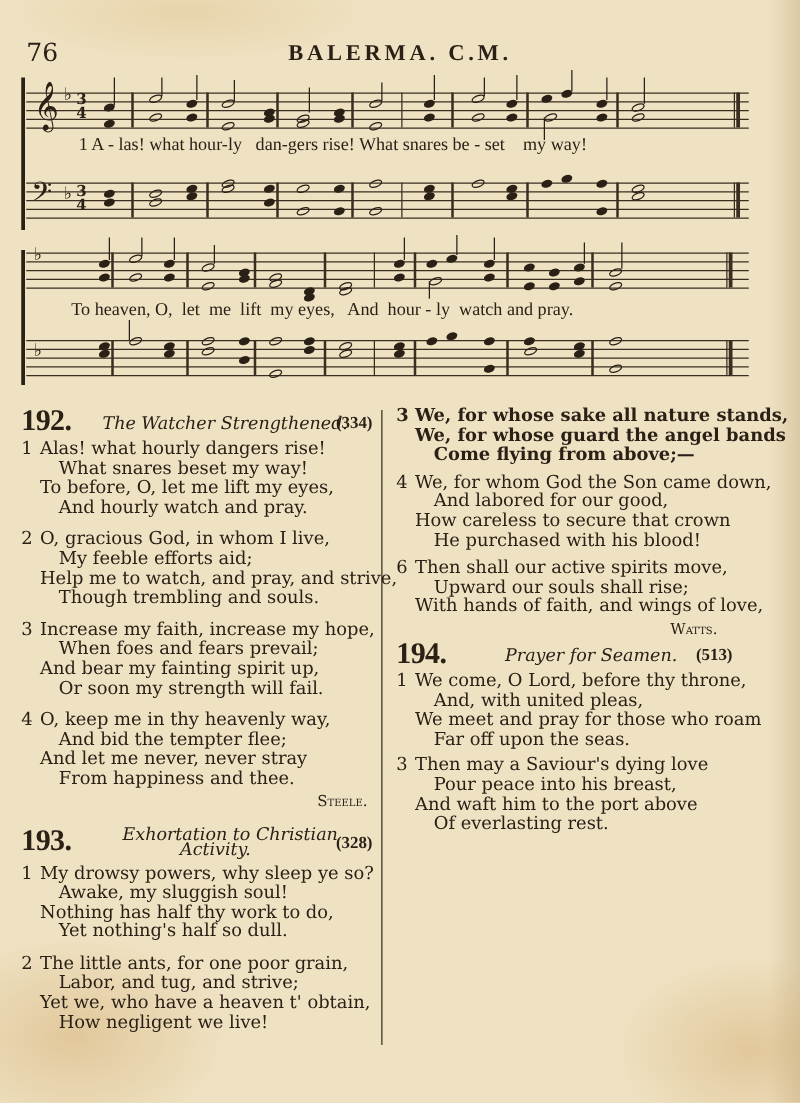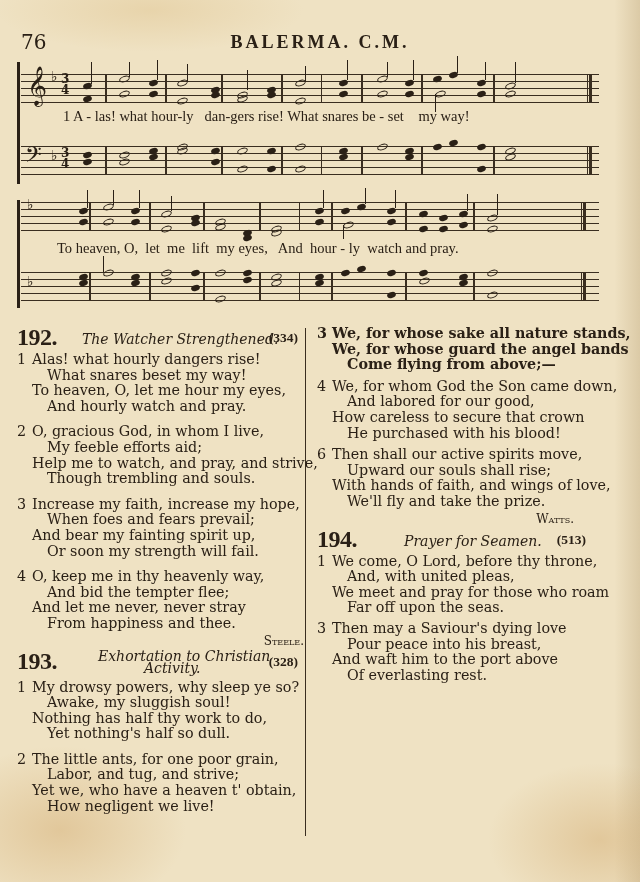--- a/index.html
+++ b/index.html
@@ -45,21 +45,21 @@
   .hymn-head { position: relative; height: 26px; }
   .hymn-number { position: absolute; left: 3px; top: -2px; font-size: 24px; font-weight: bold; font-family: "Liberation Serif", serif; letter-spacing: -0.5px; }
   .hymn-title { position: absolute; font-style: italic; font-size: 14px; font-family: "DejaVu Serif", serif; }
   .hymn-ref { position: absolute; right: 6px; top: 4px; font-size: 13.5px; font-weight: bold; font-family: "Liberation Serif", serif; }
   .stanza { position: relative; margin-bottom: 10px; }
   .vline { font-size: 14.3px; line-height: 15.6px; white-space: nowrap; font-family: "DejaVu Serif", serif; }
   .vline.odd { padding-left: 18px; }
   .vline.even { padding-left: 33px; }
   .vline.first { padding-left: 0; }
   .vnum { display: inline-block; width: 18px; padding-left: 3px; box-sizing: border-box; }
-  .author { text-align: right; font-variant: small-caps; font-size: 12px; margin-top: -8px; margin-bottom: 2px; }
+  .author { text-align: right; font-variant: small-caps; font-size: 12px; padding-right: 10px; margin-top: -8px; margin-bottom: 14px; }
 </style>
 </head>
 <body>
 
 <div class="page">
 
   <div class="header">
     <span class="page-number">76</span>
     <div class="tune-title">BALERMA. C.M.</div>
   </div>
@@ -289,21 +289,21 @@
   <div class="col col-left">
     <div class="hymn">
       <div class="hymn-head">
         <span class="hymn-number">192.</span>
         <span class="hymn-title" style="left:68px; top:5px;">The Watcher Strengthened.</span>
         <span class="hymn-ref">(334)</span>
       </div>
       <div class="stanza">
         <div class="vline first"><span class="vnum">1</span><span>Alas! what hourly dangers rise!</span></div>
         <div class="vline even">What snares beset my way!</div>
-        <div class="vline odd">To heaven, O, let me hour my eyes,</div>
+        <div class="vline odd">To before, O, let me lift my eyes,</div>
         <div class="vline even">And hourly watch and pray.</div>
       </div>
       <div class="stanza">
         <div class="vline first"><span class="vnum">2</span><span>O, gracious God, in whom I live,</span></div>
         <div class="vline even">My feeble efforts aid;</div>
         <div class="vline odd">Help me to watch, and pray, and strive,</div>
         <div class="vline even">Though trembling and souls.</div>
       </div>
       <div class="stanza">
         <div class="vline first"><span class="vnum">3</span><span>Increase my faith, increase my hope,</span></div>
@@ -351,21 +351,20 @@
     <div class="stanza" style="margin-bottom:6px;">
       <div class="vline first"><span class="vnum">4</span><span>We, for whom God the Son came down,</span></div>
       <div class="vline even">And labored for our good,</div>
       <div class="vline odd">How careless to secure that crown</div>
       <div class="vline even">He purchased with his blood!</div>
     </div>
     <div class="stanza" style="margin-bottom:8px;">
       <div class="vline first"><span class="vnum">6</span><span>Then shall our active spirits move,</span></div>
       <div class="vline even">Upward our souls shall rise;</div>
       <div class="vline odd">With hands of faith, and wings of love,</div>
-      <div class="vline even">We'll fly and take the prize.</div>
     </div>
     <div class="author" style="padding-right:40px; margin-top:-6px; margin-bottom:2px;">Watts.</div>
 
     <div class="hymn">
       <div class="hymn-head">
         <span class="hymn-number">194.</span>
         <span class="hymn-title" style="left:90px; top:5px;">Prayer for Seamen.</span>
         <span class="hymn-ref" style="right:28px;">(513)</span>
       </div>
       <div class="stanza" style="margin-bottom:5px;">

